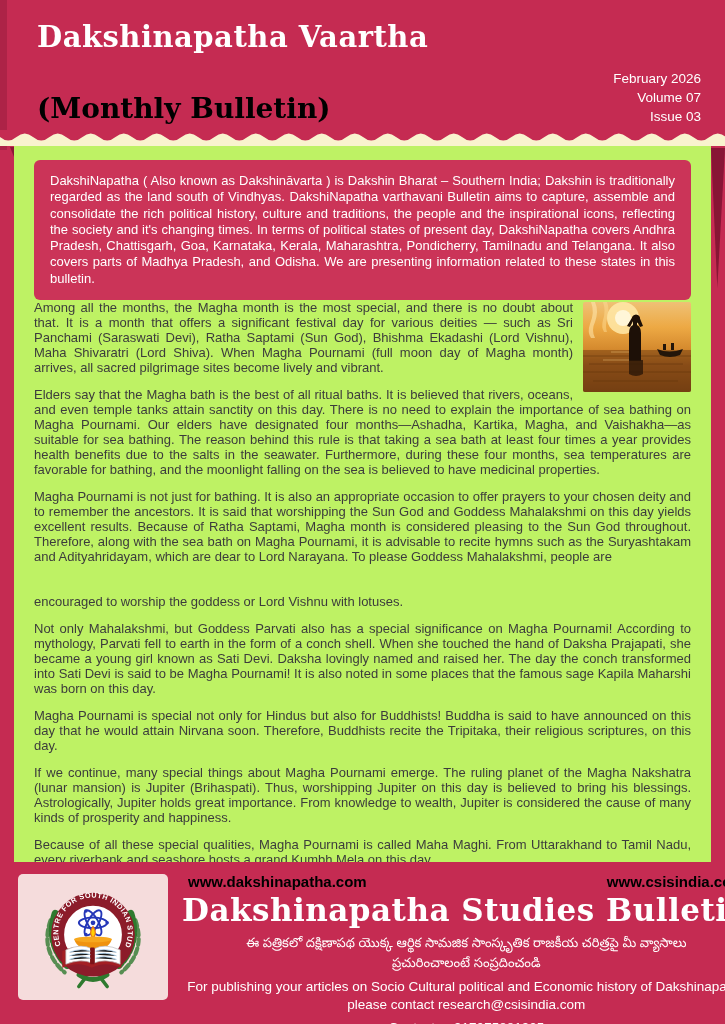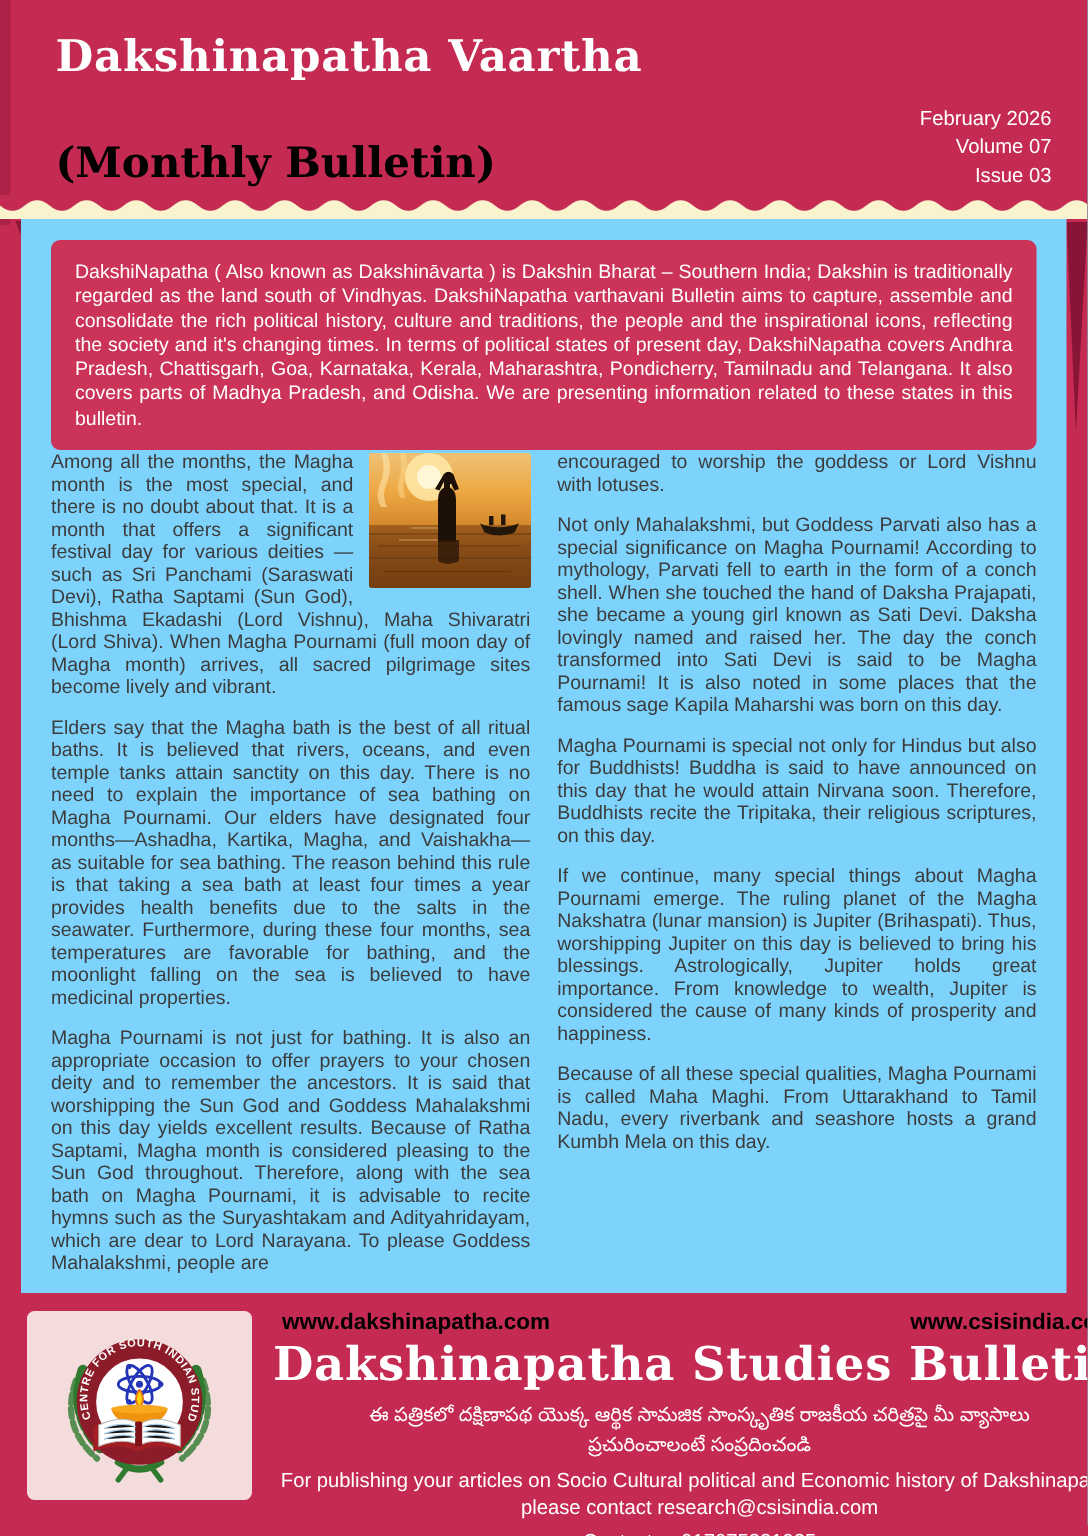--- a/index.html
+++ b/index.html
@@ -33,30 +33,30 @@
     position:absolute; left:10px; top:147px; width:12px; height:30px;
     background:#7d1230; clip-path:polygon(0 0,100% 0,100% 100%); opacity:.8;
   }
   .corner-shadow-r {
     position:absolute; right:0px; top:148px; width:14px; height:140px;
     background:#7d1230; clip-path:polygon(0 0,100% 0,45% 100%); opacity:.85;
   }
   
   .content {
     position:relative; margin:0 14px; height:716px; overflow:hidden;
-    background:#7dd3fc; padding:14px 20px 0;
+    background:#bef264; padding:14px 20px 0;
   }
   .intro-box {
     background:#cb3458; border-radius:6px; padding:13px 16px;
     color:#fff; font-size:13px; line-height:1.25; text-align:justify;
   }
   .article-heading {
     margin:12px 2px 8px; color:#c81b66; font-size:15.5px; font-weight:bold;
   }
-  .columns { display:flex; gap:18px; }
+  .columns { display:flex; gap:18px;flex-direction:column; }
   .col { flex:1 1 0; }
   .col p {
     font-size:13px; line-height:15px; text-align:justify; color:#3c3c3c;
     margin-bottom:12px;
   }
   .photo {
     float:right; width:108px; height:90px; margin:2px 0 6px 10px;
     display:block; border-radius:2px; overflow:hidden; position:relative;
     background:linear-gradient(#efc176 0%, #eda944 28%, #d58a2e 52%, #9a571d 70%, #6e3a12 100%);
   }

